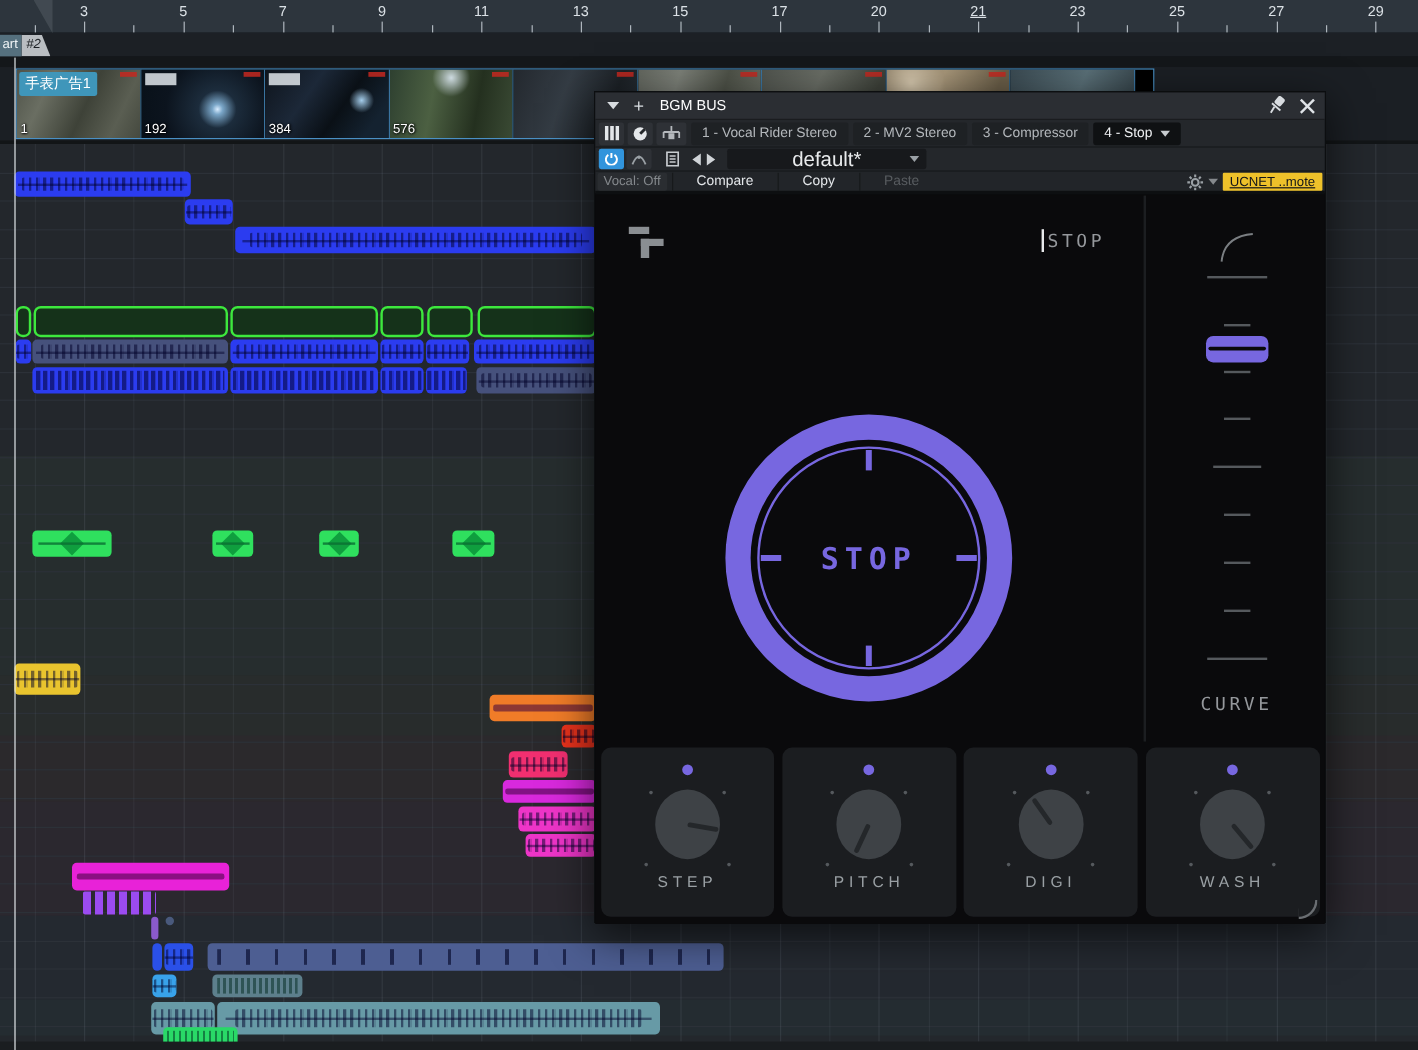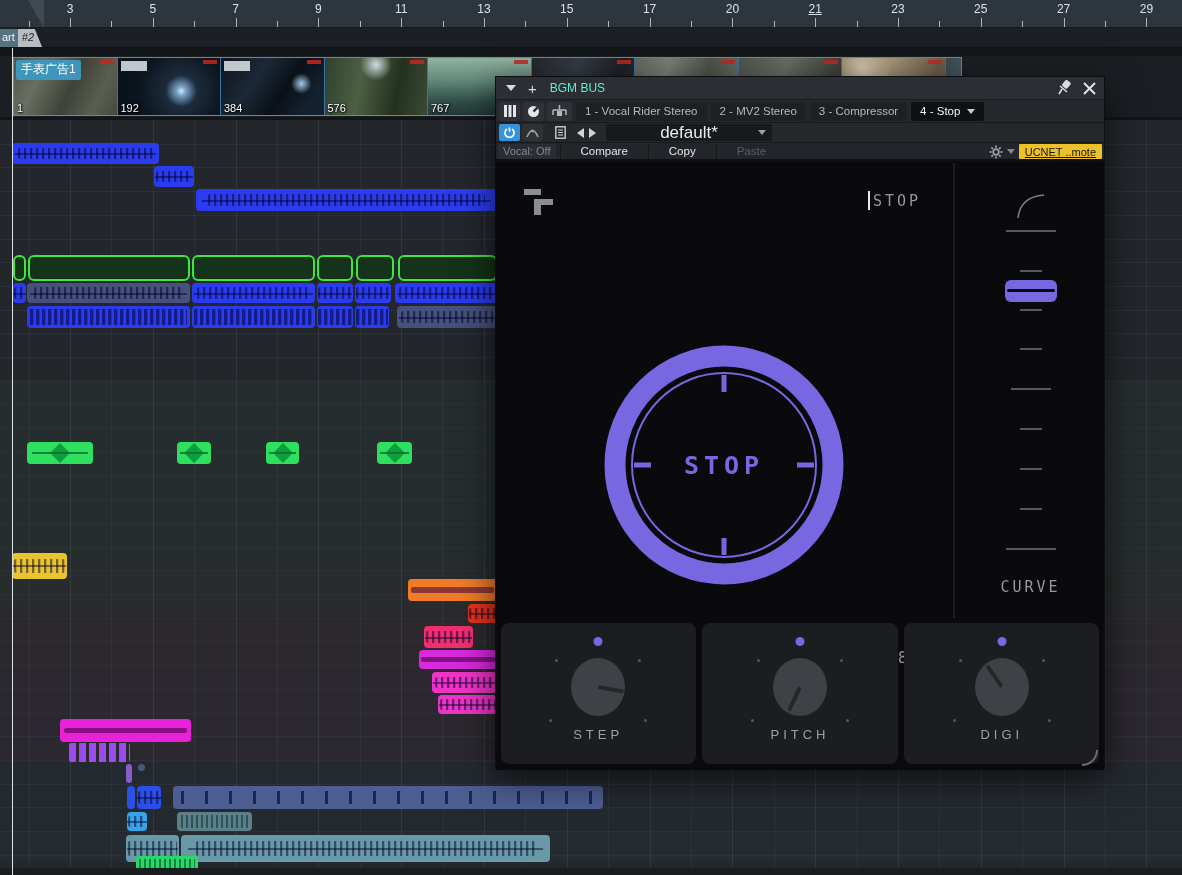--- a/index.html
+++ b/index.html
@@ -81,21 +81,21 @@
 
   
   #plugin { position:absolute; left:495px; top:76px; width:610px; height:693px;
             background:#0a0b0d; box-shadow:0 10px 34px rgba(0,0,0,.65); z-index:10;
             border:1px solid #0c0e10; }
   #pl-titlebar { position:absolute; left:0; top:0; width:100%; height:23px; background:#2b2e33;
                  border-bottom:1px solid #1a1c1f; display:flex; align-items:center; }
   #pl-titlebar .tri-down { width:0; height:0; border-left:5px solid transparent; border-right:5px solid transparent;
                  border-top:6px solid #d8dce0; margin-left:10px; }
   #pl-plus { color:#d8dce0; font-size:15px; margin-left:12px; line-height:1; }
-  #pl-title { color:#5eead4; font-size:12px; margin-left:13px; }
+  #pl-title { color:#ffffff; font-size:12px; margin-left:13px; }
   #pl-win-right { position:absolute; right:8px; top:3px; display:flex; gap:12px; align-items:center; }
 
   #pl-tabrow { position:absolute; left:0; top:23px; width:100%; height:23px; background:#24272b;
                border-bottom:1px solid #17191b; display:flex; align-items:center; }
   .hicon { width:21px; height:19px; background:#2e3136; border-radius:2px; margin-left:3px;
            display:flex; align-items:center; justify-content:center; }
   .pl-tab { height:19px; margin-left:4px; padding:0 9px; background:#1e2124; color:#b4b8bc;
             font-size:11.5px; display:flex; align-items:center; border-radius:2px; white-space:nowrap; }
   .pl-tab.active { background:#0f1113; color:#f0f2f4; }
   .pl-tab.active::after { content:""; width:0; height:0; margin-left:7px;
@@ -248,24 +248,20 @@
           <div class="fnum">192</div>
         </div>
         <div class="thumb t3">
           <div class="rmark"></div>
           <div class="wbox"></div>
           <div class="fnum">384</div>
         </div>
         <div class="thumb t4">
           <div class="rmark"></div>
           <div class="fnum">576</div>
-        </div>
-        <div class="thumb t5">
-          <div class="rmark"></div>
-          <div class="fnum">767</div>
         </div>
         <div class="thumb t6">
           <div class="rmark"></div>
         </div>
         <div class="thumb t7">
           <div class="rmark"></div>
         </div>
         <div class="thumb t8">
           <div class="rmark"></div>
         </div>
@@ -586,18 +582,29 @@
             <div class="knob-dot"></div>
             <div class="knob-tick" style="left:28%;top:36px;"></div>
             <div class="knob-tick" style="right:28%;top:36px;"></div>
             <div class="knob-tick" style="left:25%;top:96px;"></div>
             <div class="knob-tick" style="right:25%;top:96px;"></div>
             <div class="knob-body">
               <div class="knob-ptr" style="transform:rotate(145deg)"></div>
             </div>
             <div class="knob-label">DIGI</div>
           </div>
+          <div class="knob-panel">
+            <div class="knob-dot"></div>
+            <div class="knob-tick" style="left:28%;top:36px;"></div>
+            <div class="knob-tick" style="right:28%;top:36px;"></div>
+            <div class="knob-tick" style="left:25%;top:96px;"></div>
+            <div class="knob-tick" style="right:25%;top:96px;"></div>
+            <div class="knob-body">
+              <div class="knob-ptr" style="transform:rotate(-40deg)"></div>
+            </div>
+            <div class="knob-label">WASH</div>
+          </div>
         </div>
       <div id="resize-curve"></div>
     </div>
   </div>
 
 </div>
 
 </body></html>

